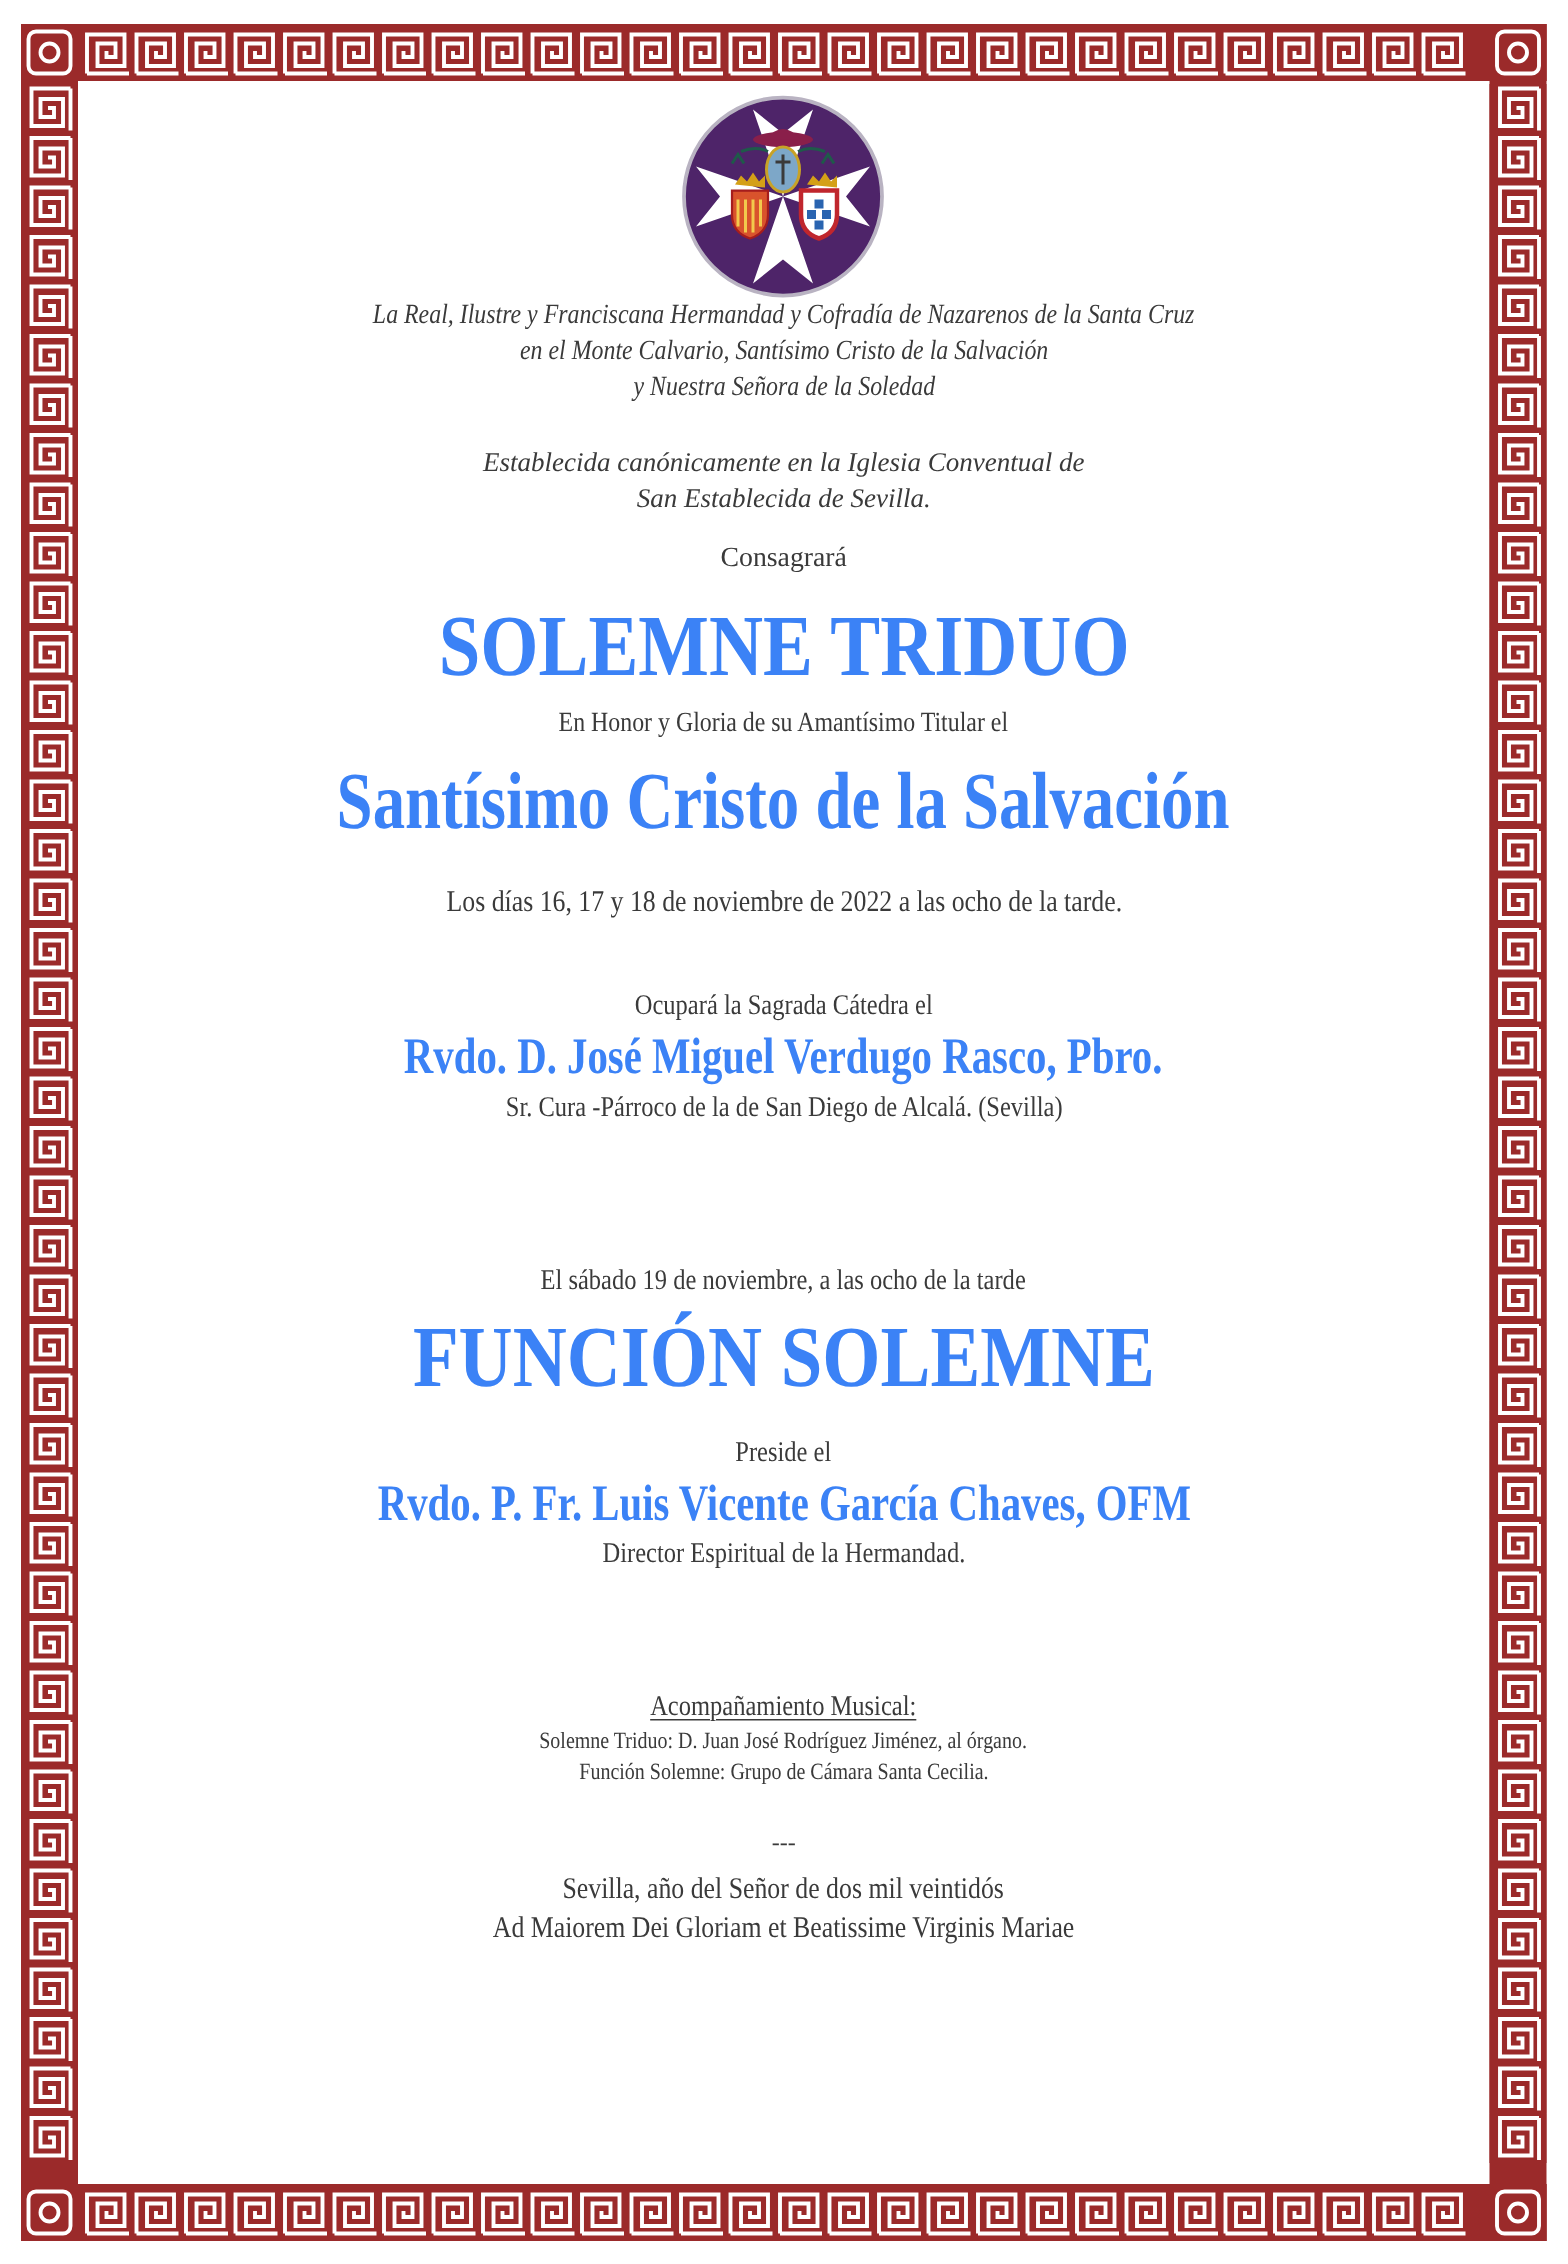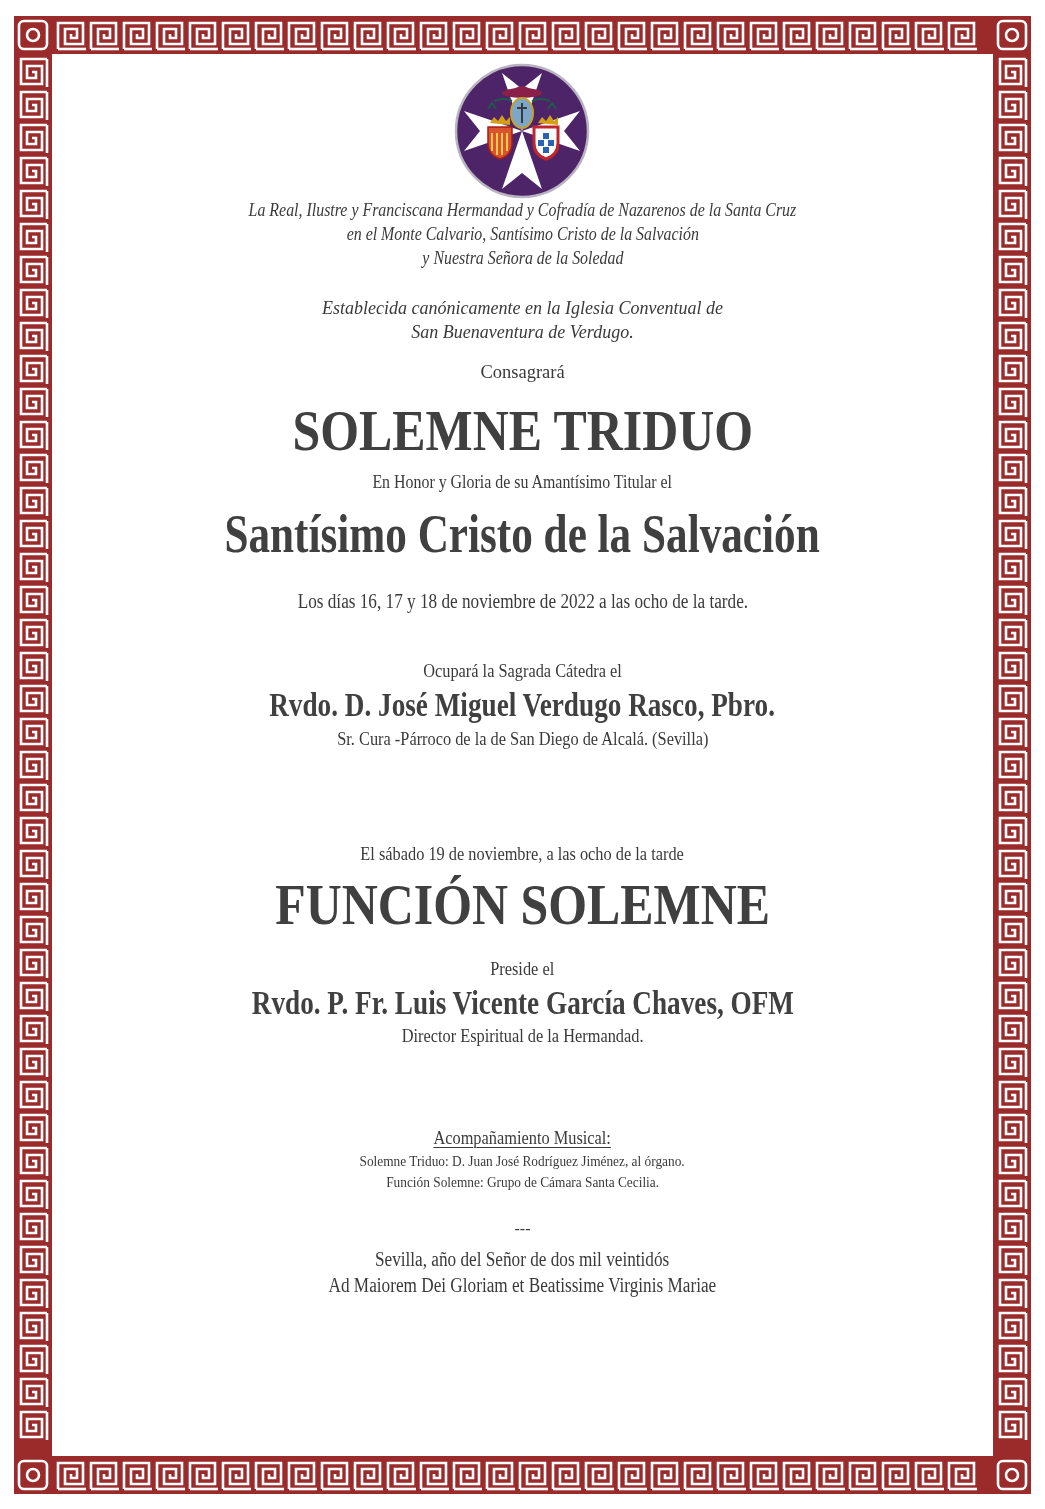--- a/index.html
+++ b/index.html
@@ -5,21 +5,21 @@
   html, body { margin: 0; padding: 0; background: #ffffff; }
   body { width: 1045px; height: 1509px; position: relative; overflow: hidden; }
   .page { position: absolute; left: 0; top: 0; width: 951px; height: 1509px; background: #fff; }
   .border-svg { position: absolute; left: 0; top: 0; }
 
   
   .line { position: absolute; left: 0; width: 1045px; text-align: center; white-space: nowrap; }
   .line span { display: inline-block; }
   .serif { font-family: "Liberation Serif", "DejaVu Serif", serif; }
   .gray { color: #3a3a3a; }
-  .red { color: #404040; }
+  .red { color: #3b82f6; }
   .it { font-style: italic; }
   .b { font-weight: bold; }
   .cond { transform: scaleX(0.86); transform-origin: center; }
   .cond2 { transform: scaleX(0.80); transform-origin: center; }
   .underline { text-decoration: underline; text-underline-offset: 3px; text-decoration-thickness: 1px; }
 
   .logo { position: absolute; left: 454px; top: 63px; width: 136px; height: 136px; }
 </style>
 </head>
 <body>
@@ -251,21 +251,21 @@
     <span class="cond">en el Monte Calvario, Santísimo Cristo de la Salvación</span>
   </div>
   <div class="line serif it gray" style="top:248px; font-size:18.5px;">
     <span class="cond">y Nuestra Señora de la Soledad</span>
   </div>
 
   <div class="line serif it gray" style="top:298px; font-size:18px;">
     <span>Establecida canónicamente en la Iglesia Conventual de</span>
   </div>
   <div class="line serif it gray" style="top:322px; font-size:18px;">
-    <span>San Buenaventura de Verdugo.</span>
+    <span>San Establecida de Sevilla.</span>
   </div>
 
   <div class="line serif gray" style="top:362px; font-size:18.5px;">
     <span>Consagrará</span>
   </div>
 
   <div class="line serif b red" style="top:398px; font-size:58px; line-height:66px;">
     <span class="cond">SOLEMNE TRIDUO</span>
   </div>
 

